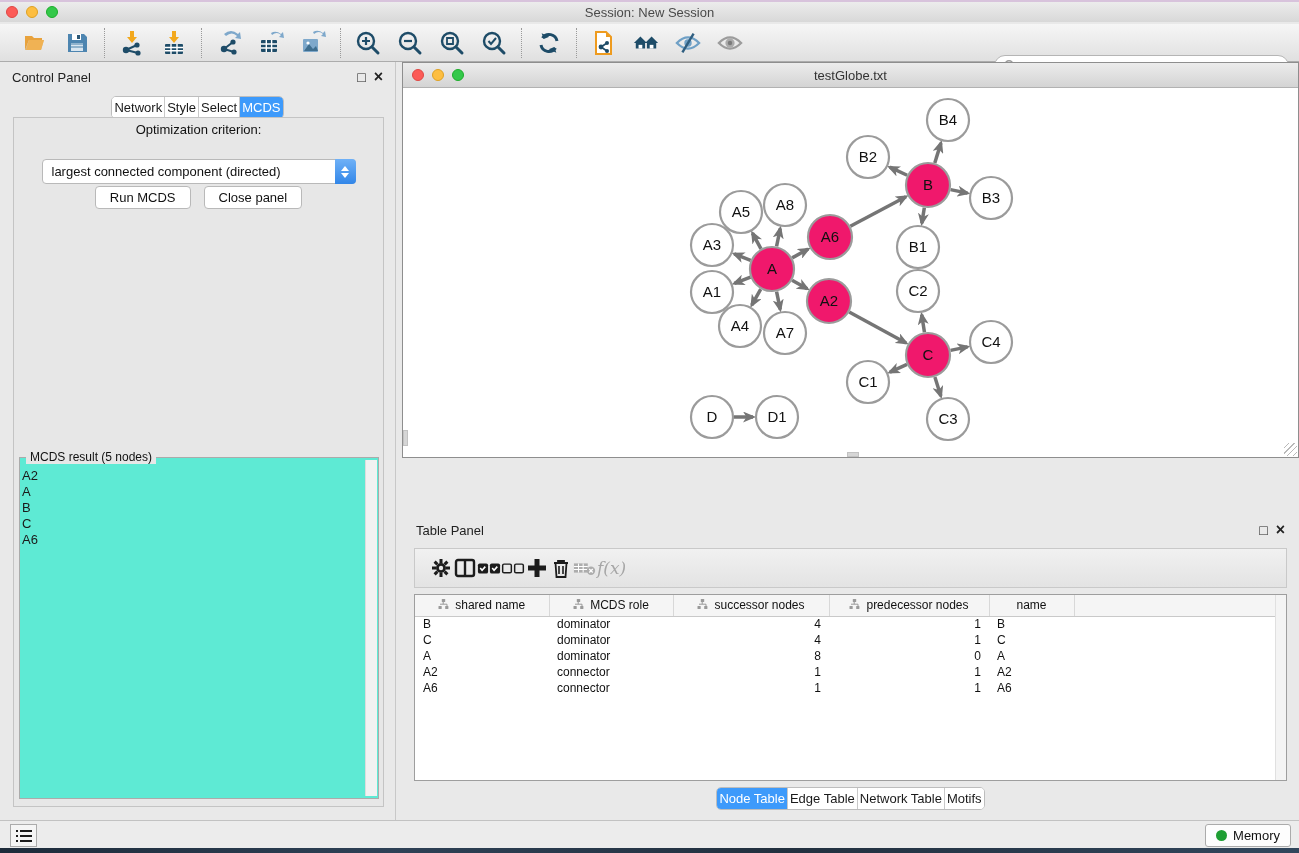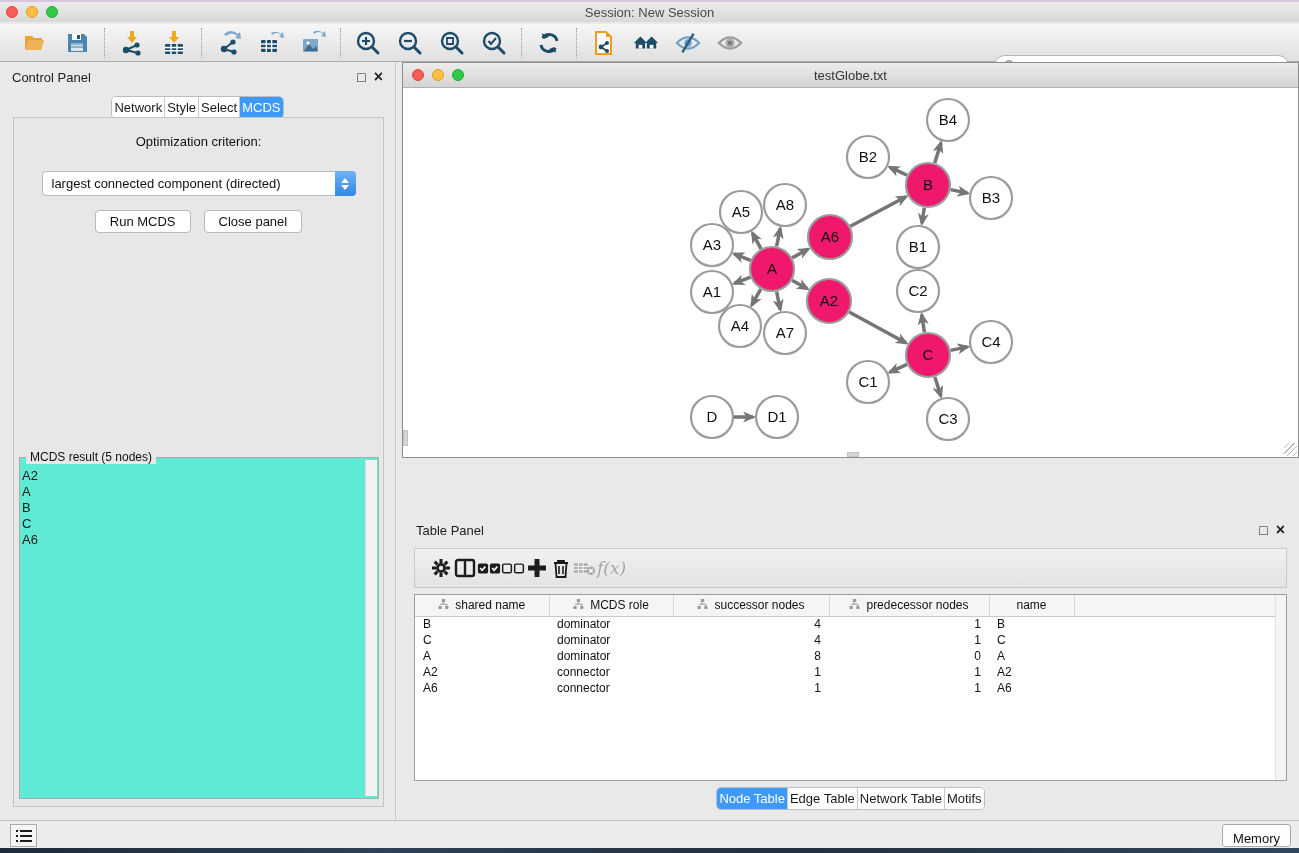--- a/index.html
+++ b/index.html
@@ -34,29 +34,29 @@
   .panel-head .ph-title { font-size:13px; color:#222; flex:1; }
   .winctl { display:flex; gap:8px; align-items:center; }
   .winctl span { font-size:13px; color:#222; cursor:pointer; line-height:1; }
   .cp-tabs { display:flex; justify-content:center; margin-top:4px; }
   .seg { display:flex; border:1px solid #BDBDBD; border-radius:5px; overflow:hidden; background:#fff; }
   .seg-tab { padding:3px 2px; font-size:13px; border-right:1px solid #C9C9C9; background:#fff; cursor:pointer; }
   .seg-tab:last-child { border-right:none; }
   .seg-tab.active { background:#3D9AFB; color:#fff; }
   .cp-inner { position:absolute; left:13px; top:55px; width:371px; height:690px;
     background:#E7E7E7; border:1px solid #C4C4C4; }
-  .opt-label { text-align:center; margin-top:16px; font-size:13px; color:#111; }
+  .opt-label { text-align:center; margin-top:4px; font-size:13px; color:#111; }
   .dropdown { position:relative; margin:22px auto 0; width:314px; height:25px; background:#fff;
     border:1px solid #B9B9B9; border-radius:4px; display:flex; align-items:center; }
   .dropdown .dd-text { flex:1; padding-left:9px; font-size:13px; color:#111; white-space:nowrap; overflow:hidden; }
   .dd-stepper { width:21px; height:25px; margin:-1px -1px -1px 0; border-radius:0 4px 4px 0;
     background:linear-gradient(#6FB1F7,#3286E8); display:flex; flex-direction:column; align-items:center; justify-content:center; gap:2px; }
   .dd-up { width:0; height:0; border-left:4px solid transparent; border-right:4px solid transparent; border-bottom:5px solid #fff; }
   .dd-down { width:0; height:0; border-left:4px solid transparent; border-right:4px solid transparent; border-top:5px solid #fff; }
-  .cp-buttons { display:flex; justify-content:center; gap:13px; margin-top:14px; }
+  .cp-buttons { display:flex; justify-content:center; gap:13px; margin-top:2px; }
   .btn { background:#fff; border:1px solid #B9B9B9; border-radius:4px; padding:3px 14px; font-size:13px; cursor:pointer; color:#111; font-family:"Liberation Sans",sans-serif; }
   .mcds-result { position:absolute; left:5px; top:339px; width:360px; height:342px;
     border:1px solid #ABABAB; background:#5eead4; }
   .mcds-legend { position:absolute; top:-8px; left:6px; background:#E7E7E7; padding:0 4px; font-size:12px; color:#111; }
   .mcds-list { position:absolute; inset:2px 14px 2px 2px; overflow:hidden; font-size:13px; line-height:16px; padding-top:8px; }
   .mcds-scroll { position:absolute; top:2px; right:1px; bottom:2px; width:12px; background:#F2F2F2; border-left:1px solid #DDD; }
 
   
   .net-window { position:absolute; left:402px; top:62px; width:897px; height:396px;
     border:1px solid #8E8E8E; background:#fff; }
@@ -87,21 +87,21 @@
   td.al { text-align:left; } td.ar { text-align:right; padding-right:18px; }
   .tp-scroll { position:absolute; top:0; right:0; bottom:0; width:11px; background:#F4F4F4; border-left:1px solid #E0E0E0; }
   .tp-tabs { display:flex; justify-content:center; margin-top:6px; }
 
   
   .statusbar { position:absolute; left:0; top:820px; width:1299px; height:28px;
     background:#ECECEC; border-top:1px solid #C2C2C2; }
   .list-btn { position:absolute; left:10px; top:3px; width:27px; height:23px; background:#F5F5F5;
     border:1px solid #ABABAB; display:flex; align-items:center; justify-content:center; cursor:pointer; }
   .memory-btn { position:absolute; right:8px; top:3px; height:23px; background:#FDFDFD; border:1px solid #ABABAB;
-    border-radius:3px; display:flex; align-items:center; gap:6px; padding:0 10px; cursor:pointer;flex-direction:column; }
+    border-radius:3px; display:flex; align-items:center; gap:6px; padding:0 10px; cursor:pointer; }
   .memdot { width:11px; height:11px; border-radius:50%; background:#1E9E33; }
   .memory-btn span.lbl { font-size:13px; color:#111; }
   .desktop-strip { position:absolute; left:0; top:848px; width:1299px; height:5px;
     background:linear-gradient(90deg,#1d2b3a,#2e4156 30%,#22303f 60%,#31465c); }
 
   svg text { font-family:"Liberation Sans",sans-serif; }
 </style>
 </head>
 <body>
 

